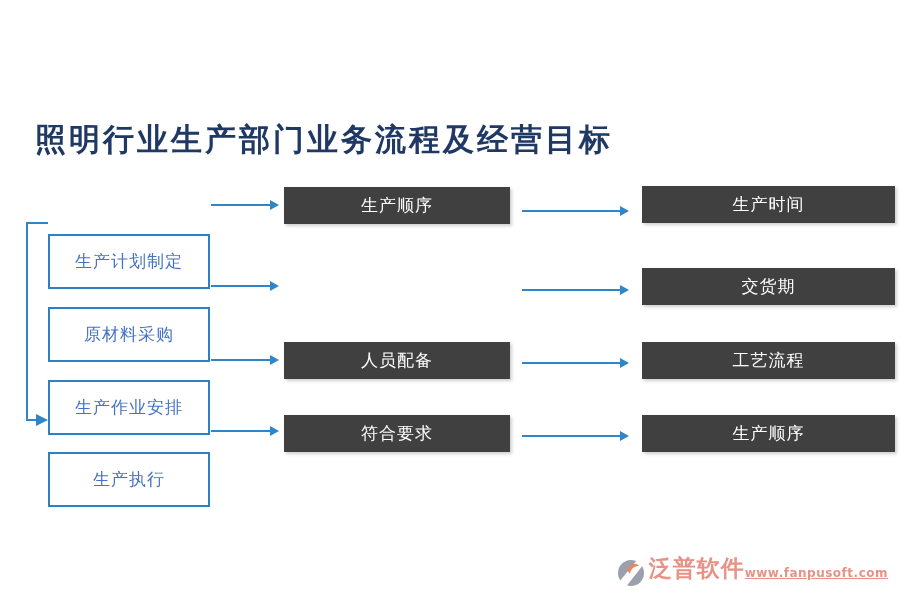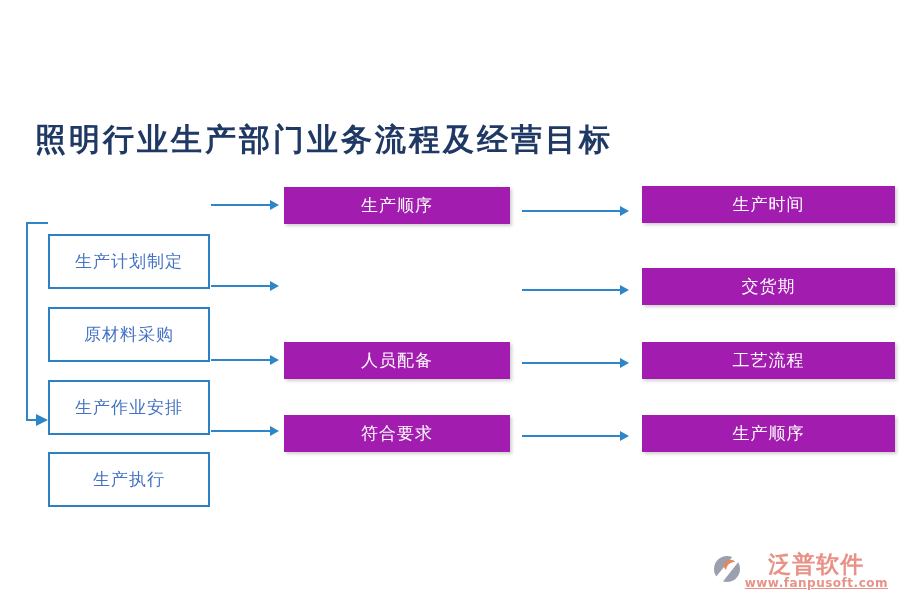--- a/index.html
+++ b/index.html
@@ -13,21 +13,21 @@
     font-size:31px;font-weight:600;color:#1F3864;letter-spacing:3px;white-space:nowrap;margin-top:20px;
   }
   .stage-box{
     position:absolute;left:48px;width:158px;height:51px;
     background:#ffffff;border:2px solid #2E80C4;
     color:#4472C4;font-size:17px;letter-spacing:1px;
     display:flex;align-items:center;justify-content:center;margin-top:48px;
   }
   .process-box,.goal-box{
     position:absolute;width:226px;height:37px;
-    background:#a21caf;color:#ffffff;font-size:17px;letter-spacing:1px;
+    background:#404040;color:#ffffff;font-size:17px;letter-spacing:1px;
     display:flex;align-items:center;justify-content:center;
     box-shadow:2px 2px 3px rgba(150,150,150,0.45);
   }
   .process-box{left:284px;}
   .goal-box{left:642px;width:253px;}
   .s1{top:186px}.s2{top:259px}.s3{top:332px}.s4{top:404px}
   .m1{top:187px}.m2{top:268px}.m3{top:342px}.m4{top:415px}
   .g1{top:186px}.g2{top:268px}.g3{top:342px}.g4{top:415px}
 
   .arrow{position:absolute;height:0;border-top:2px solid #2E86C8;}
@@ -37,21 +37,21 @@
   }
   .arrow-a{left:211px;width:66px;}
   .arrow-b{left:522px;width:105px;}
   .a1{top:204px}.a2{top:285px}.a3{top:359px}.a4{top:430px}
   .b1{top:210px}.b2{top:289px}.b3{top:362px}.b4{top:435px}
 
   .connector-svg{position:absolute;left:0;top:0;width:900px;height:600px;pointer-events:none;}
 
   .watermark{position:absolute;right:12px;bottom:10px;display:flex;align-items:flex-start;}
   .wm-logo{width:30px;height:32px;margin-right:2px;margin-top:2px;}
-  .wm-text{display:flex;flex-direction:column;align-items:center;}
+  .wm-text{display:flex;flex-direction:row;align-items:flex-end;}
   .wm-brand{
     font-size:23px;font-weight:700;color:#E89287;letter-spacing:1px;line-height:1.05;
     font-family:"DejaVu Sans","Liberation Sans",sans-serif;
   }
   .wm-url{font-size:12px;font-weight:700;color:#E89287;letter-spacing:0.5px;text-decoration:underline;}
 </style>
 </head>
 <body>
 
 <div class="canvas">

